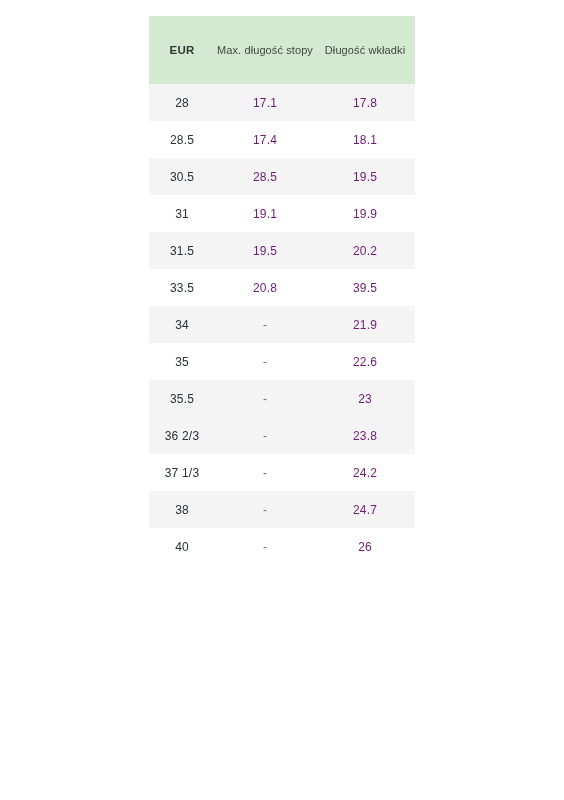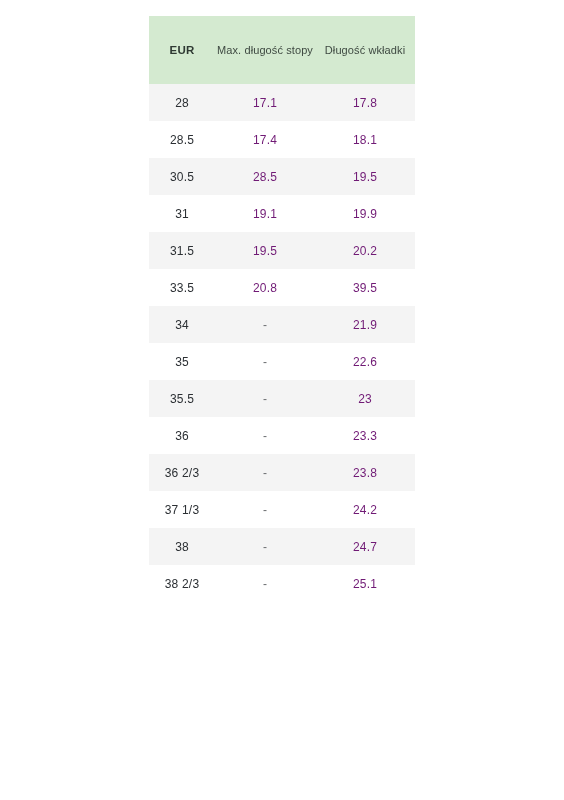--- a/index.html
+++ b/index.html
@@ -134,46 +134,36 @@
           <tr class="even">
             <td class="eur-cell">35</td>
             <td class="dash-cell">-</td>
             <td>22.6</td>
           </tr>
           <tr class="odd">
             <td class="eur-cell">35.5</td>
             <td class="dash-cell">-</td>
             <td>23</td>
           </tr>
-          <tr class="even">
-            <td class="eur-cell">36</td>
-            <td class="dash-cell">-</td>
-            <td>23.3</td>
-          </tr>
           <tr class="odd">
             <td class="eur-cell">36 2/3</td>
             <td class="dash-cell">-</td>
             <td>23.8</td>
           </tr>
           <tr class="even">
             <td class="eur-cell">37 1/3</td>
             <td class="dash-cell">-</td>
             <td>24.2</td>
           </tr>
           <tr class="odd">
             <td class="eur-cell">38</td>
             <td class="dash-cell">-</td>
             <td>24.7</td>
           </tr>
           <tr class="even">
-            <td class="eur-cell">38 2/3</td>
-            <td class="dash-cell">-</td>
-            <td>25.1</td>
-          </tr>
-          <tr class="even">
             <td class="eur-cell">40</td>
             <td class="dash-cell">-</td>
             <td>26</td>
           </tr>
         </tbody>
     </table>
   </div>
 </div>
 
 </body></html>

